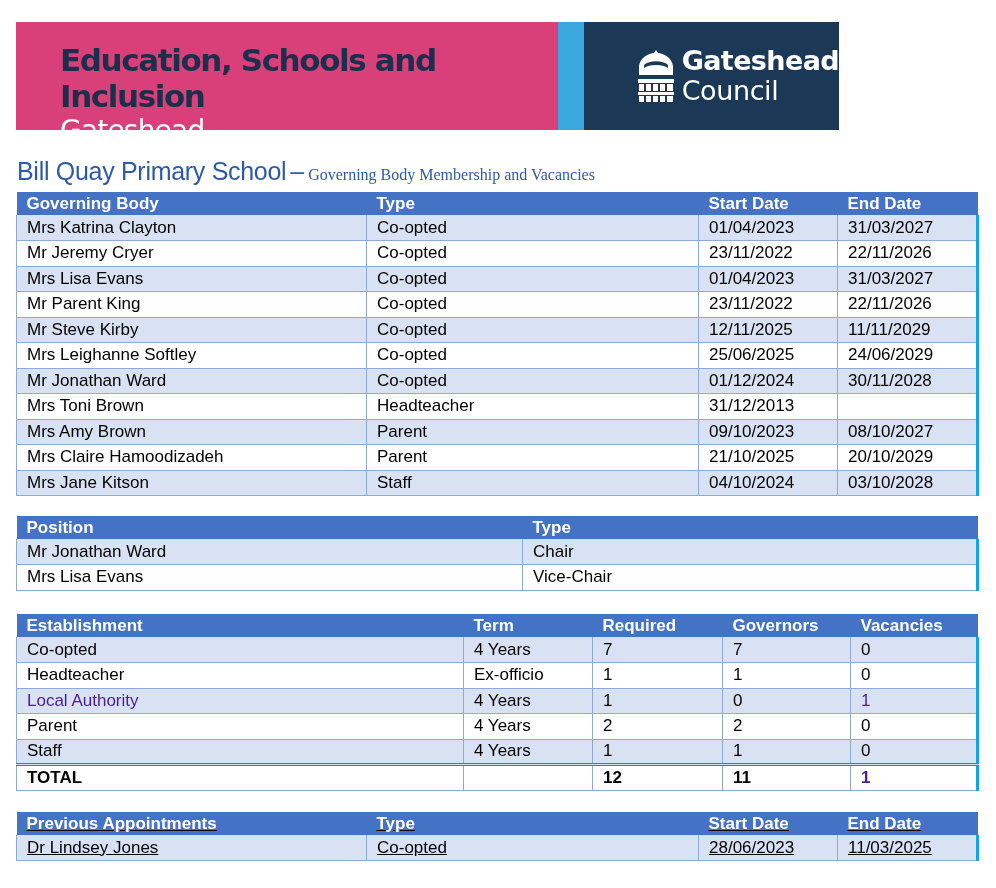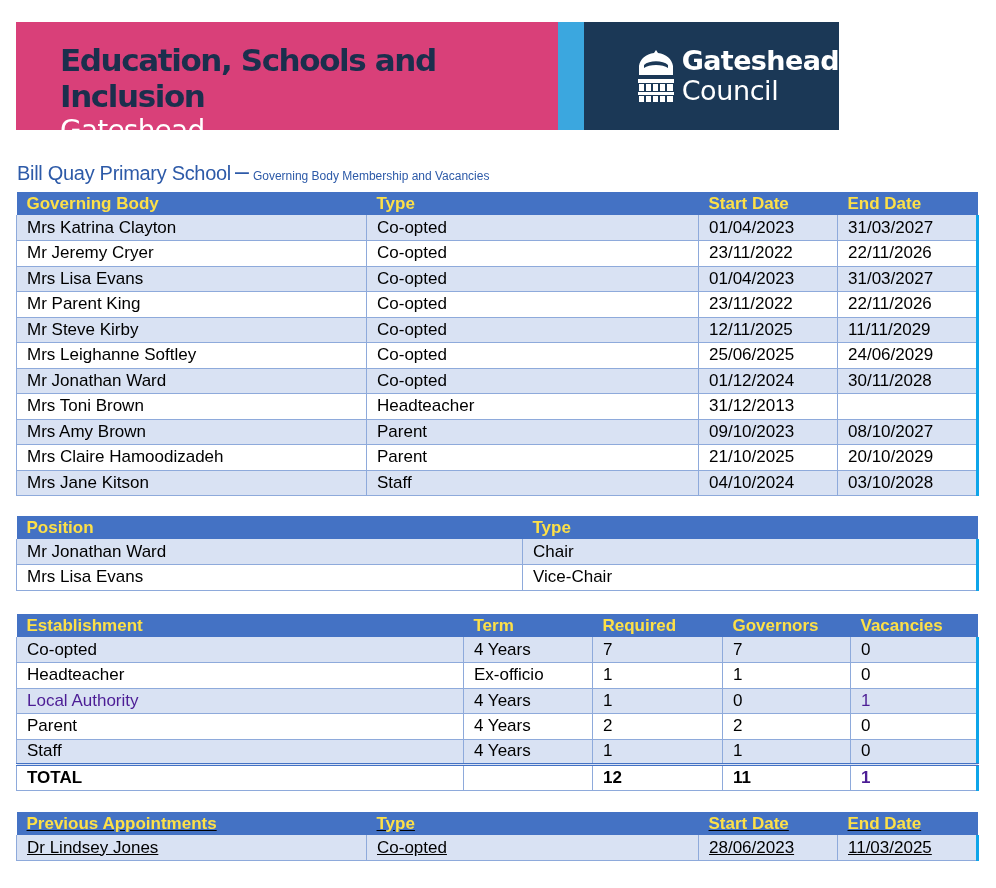--- a/index.html
+++ b/index.html
@@ -11,26 +11,26 @@
   .banner-title { font-family: "DejaVu Sans", sans-serif; font-weight: bold; font-size: 31px; letter-spacing: -1.4px; color: #1b2f4d; line-height: 36px; }
   .banner-sub { font-family: "DejaVu Sans", sans-serif; font-size: 28px; letter-spacing: -0.8px; color: #ffffff; line-height: 34px; }
   .banner-stripe { width: 31px; height: 100%; background: #3ba7df; }
   .banner-right { flex: 1; height: 100%; background: #1b3856; display: flex; align-items: center; padding-left: 52px; }
   .logo-mark { width: 40px; height: 56px; margin-right: 6px; }
   .logo-text { color: #ffffff; font-family: "DejaVu Sans", sans-serif; line-height: 30px; }
   .logo-line1 { font-size: 27px; font-weight: bold; letter-spacing: -0.6px; }
   .logo-line2 { font-size: 27px; letter-spacing: -0.4px; }
 
   .page-title { position: absolute; left: 17px; top: 157px; color: #2d5aa8; white-space: nowrap; }
-  .page-title .school { font-size: 20px; letter-spacing: -0.3px; margin-top: 16px; }
+  .page-title .school { font-size: 25px; letter-spacing: -0.3px; margin-top: 16px; }
   .page-title .dash { font-size: 25px; margin: 0 4px; }
-  .page-title .subtitle { font-size: 12px; }
+  .page-title .subtitle { font-size: 16px; font-family: Liberation Serif, serif; }
 
   table { position: absolute; left: 16px; width: 961px; border-collapse: collapse; table-layout: fixed; font-size: 17px; }
-  th { background: #4472c4; color: #fde047; text-align: left; font-weight: bold; height: 23px; padding: 0 10px; font-size: 17px; }
+  th { background: #4472c4; color: #ffffff; text-align: left; font-weight: bold; height: 23px; padding: 0 10px; font-size: 17px; }
   td { height: 25.5px; padding: 0 10px; border-left: 1px solid #8eaadb; border-bottom: 1px solid #8eaadb; white-space: nowrap; }
   td:first-child { border-left: 1px solid #8eaadb; }
   td:last-child { border-right: 3px solid #0ea5e9; }
   tbody tr:nth-child(odd) td { background: #d9e2f3; }
   tbody tr:nth-child(even) td { background: #ffffff; }
   tr.total-row td { background: #ffffff !important; border-top: 3px double #4472c4; font-weight: bold; margin-left: 28px; }
   .red { color: #4c1d95; }
 
   #t-members { top: 192px; }
   #t-positions { top: 516px; }

